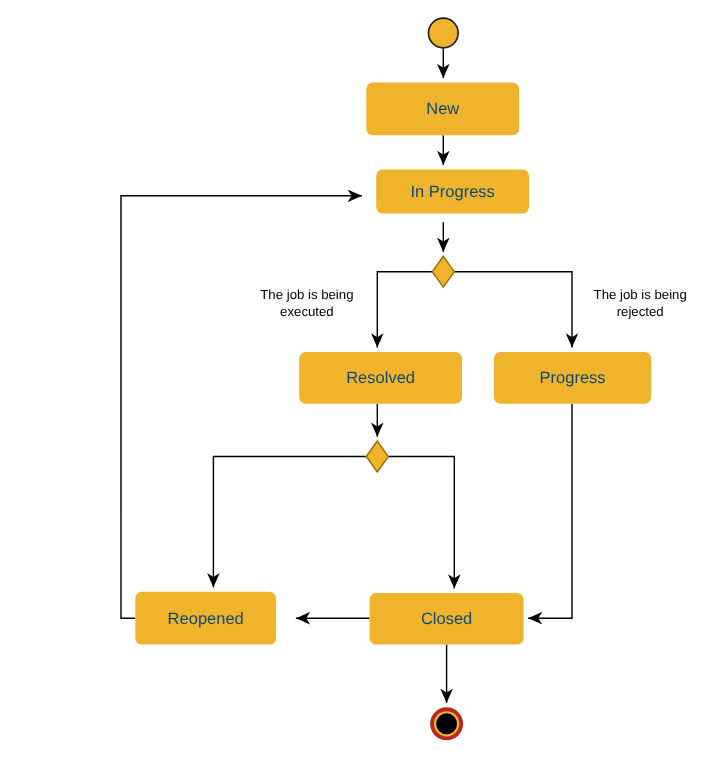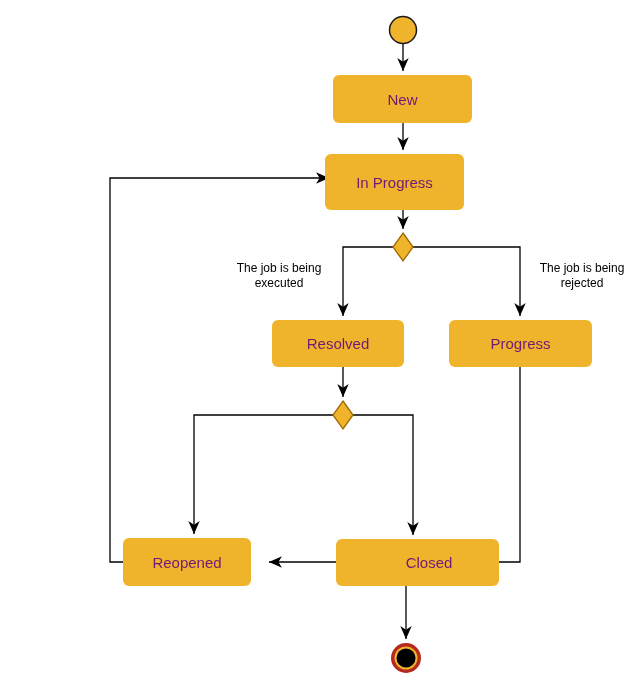--- a/index.html
+++ b/index.html
@@ -21,30 +21,30 @@
     top: 0;
   }
   .state {
     position: absolute;
     background: #F0B42C;
     border-radius: 6px;
     display: flex;
     align-items: center;
     justify-content: center;
     font-size: 15px;
-    color: #701a75;
+    color: #0c4a6e;
     cursor: default;
     user-select: none;
   }
   .state-new       { left: 333px; top: 75px;  width: 139px; height: 48px; }
-  .state-inprogress{ left: 325px; top: 154px; width: 139px; height: 56px; text-align: right; }
-  .state-resolved  { left: 272px; top: 320px; width: 132px; height: 47px; }
+  .state-inprogress{ left: 342px; top: 154px; width: 139px; height: 40px; text-align: right; }
+  .state-resolved  { left: 272px; top: 320px; width: 148px; height: 47px; }
   .state-rejected  { left: 449px; top: 320px; width: 143px; height: 47px; }
   .state-reopened  { left: 123px; top: 538px; width: 128px; height: 48px; }
-  .state-closed    { left: 336px; top: 539px; width: 140px; height: 47px; padding-left: 23px; }
+  .state-closed    { left: 336px; top: 539px; width: 140px; height: 47px; }
   .edge-label {
     position: absolute;
     font-size: 12px;
     line-height: 1.25;
     color: #000000;
     text-align: center;
   }
   .label-executed { left: 224px; top: 261px; width: 110px; }
   .label-rejected { left: 527px; top: 261px; width: 110px; }
   .label-again    { left: 14px;  top: 306px; width: 96px;  }

